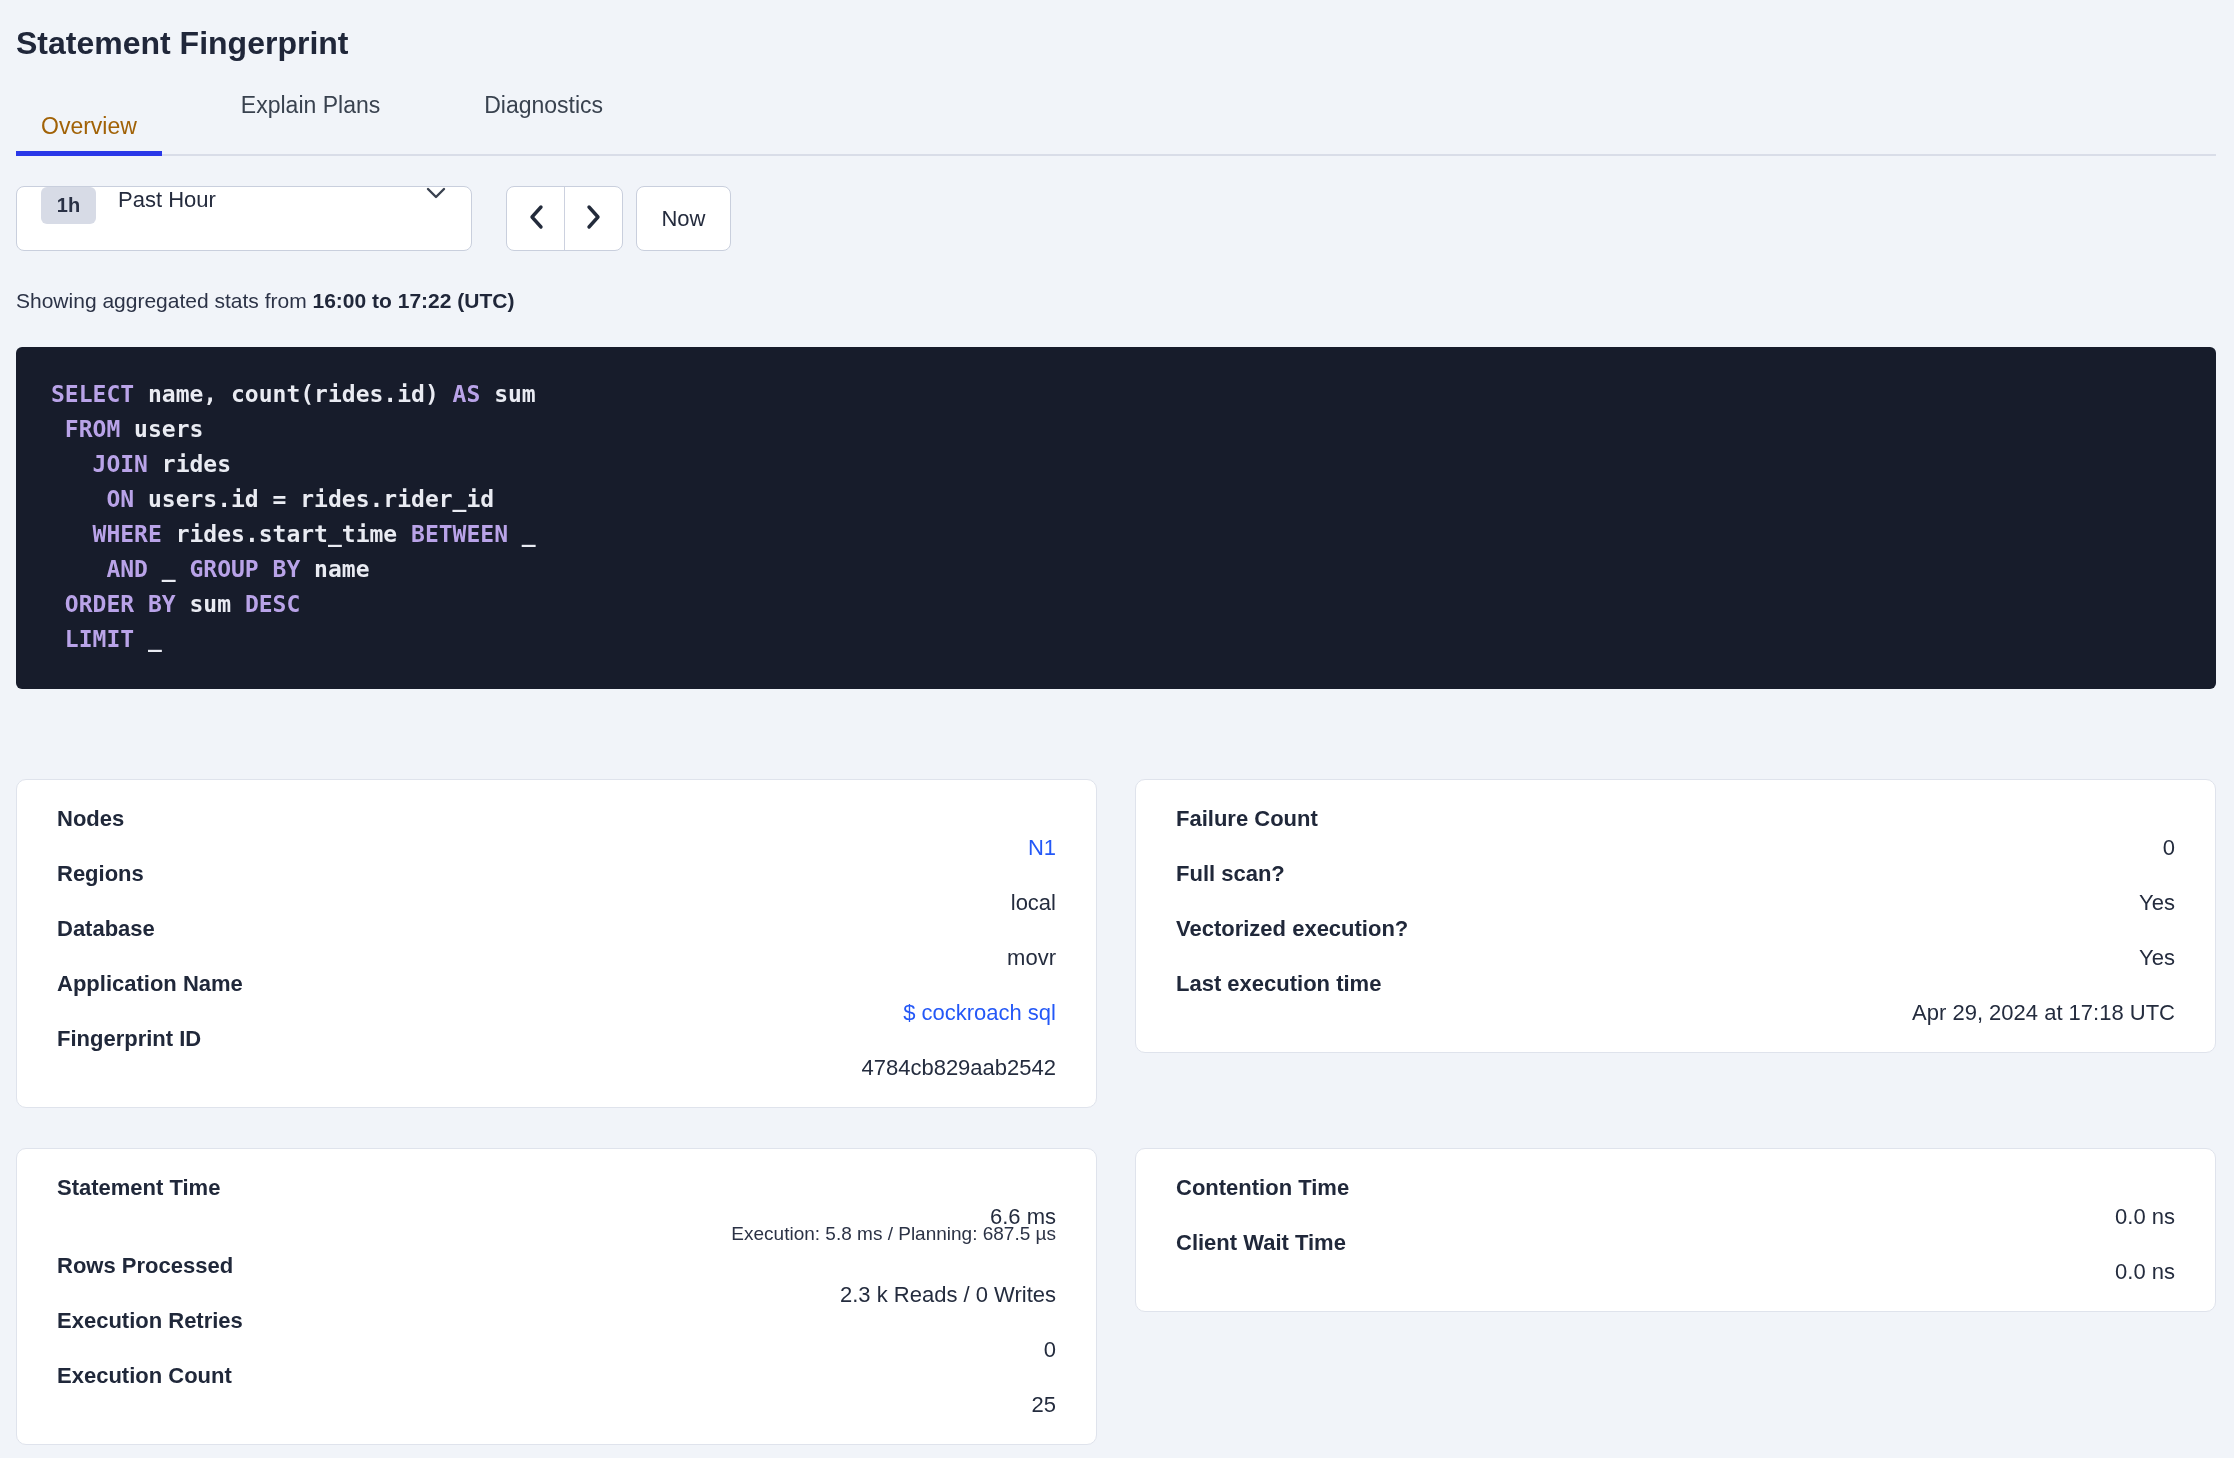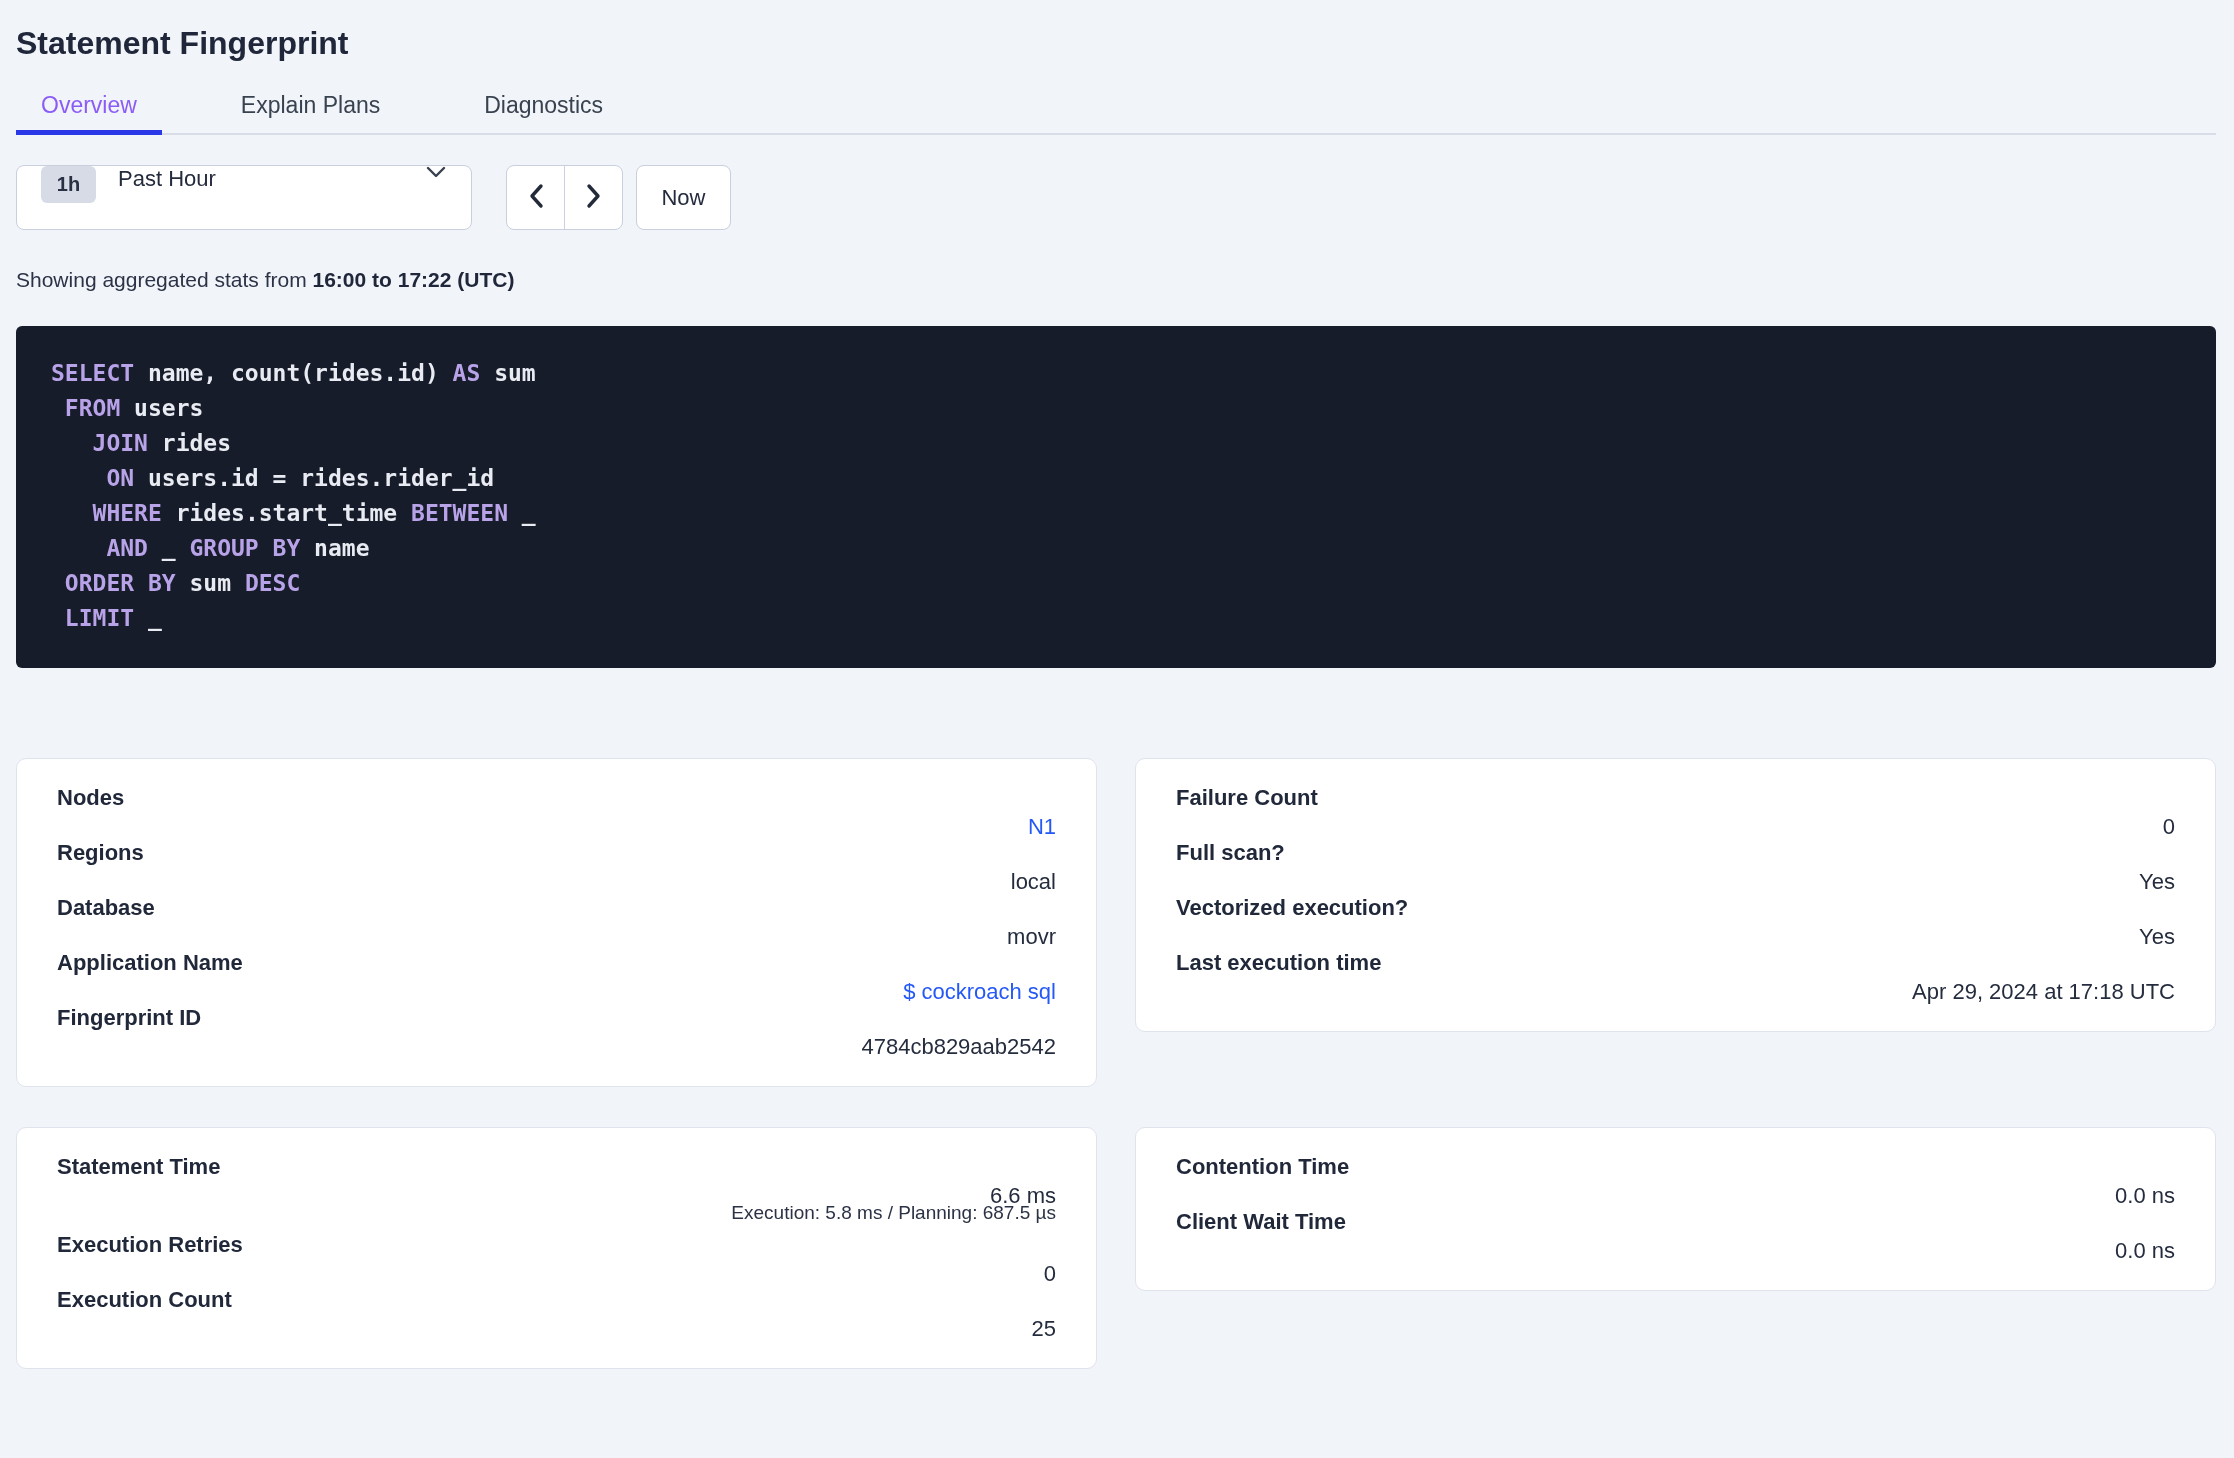--- a/index.html
+++ b/index.html
@@ -6,21 +6,21 @@
   body{width:2234px;height:1458px;overflow:hidden;
        font-family:"Liberation Sans",sans-serif;color:#242b3d;}
   .page{padding:0 18px 0 16px;}
 
   
   .page-title{margin-top:24px;font-size:32px;line-height:38px;font-weight:700;color:#20273a;}
 
   .tabs{display:flex;margin-top:30px;border-bottom:2px solid #d9dde8;}
   .tab{padding:0 25px 12px 25px;margin-right:54px;font-size:23px;line-height:26px;
        color:#39424f;border-bottom:5px solid transparent;margin-bottom:-2px;cursor:pointer;}
-  .tab.active{color:#8b5cf6;border-bottom-color:#2a38e8;}
+  .tab.active{color:#a16207;border-bottom-color:#2a38e8;margin-top:21px;}
 
   
   .controls{display:flex;margin-top:30px;align-items:center;}
   .time-select{width:456px;height:65px;background:#fff;border:1px solid #c9cfdd;border-radius:8px;
        display:flex;align-items:flex-start;box-sizing:border-box;cursor:pointer;}
   .range-badge{margin-left:24px;width:55px;height:37px;border-radius:6px;background:#d7dbe6;
        display:flex;align-items:center;justify-content:center;font-size:20px;font-weight:700;color:#2a3145;}
   .range-label{margin-left:22px;font-size:22px;color:#242b3d;flex:1;}
   .caret{margin-right:25px;display:flex;align-items:center;}
 
@@ -155,20 +155,24 @@
   </div>
 
   <div class="cards-row r2">
     <div class="card">
         <div class="stat-row">
           <span class="stat-label">Statement Time</span>
           <span class="stat-value">6.6 ms</span>
         </div>
         <div class="stat-sub">Execution: 5.8 ms / Planning: 687.5 µs</div>
         <div class="stat-row">
+          <span class="stat-label">Rows Processed</span>
+          <span class="stat-value">2.3 k Reads / 0 Writes</span>
+        </div>
+        <div class="stat-row">
           <span class="stat-label">Execution Retries</span>
           <span class="stat-value">0</span>
         </div>
         <div class="stat-row">
           <span class="stat-label">Execution Count</span>
           <span class="stat-value">25</span>
         </div>
       </div>
     <div class="card">
         <div class="stat-row">

